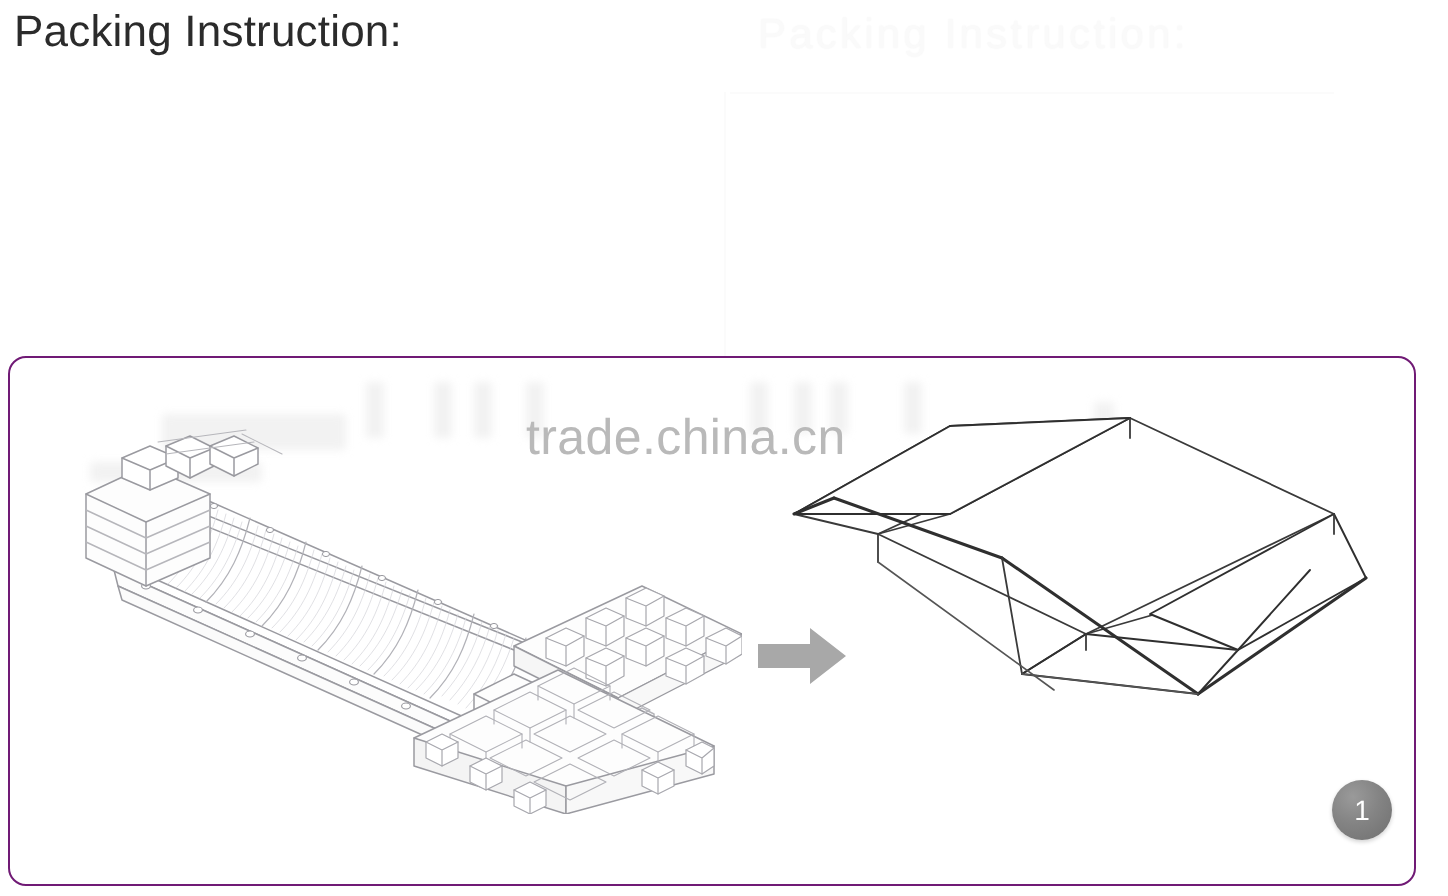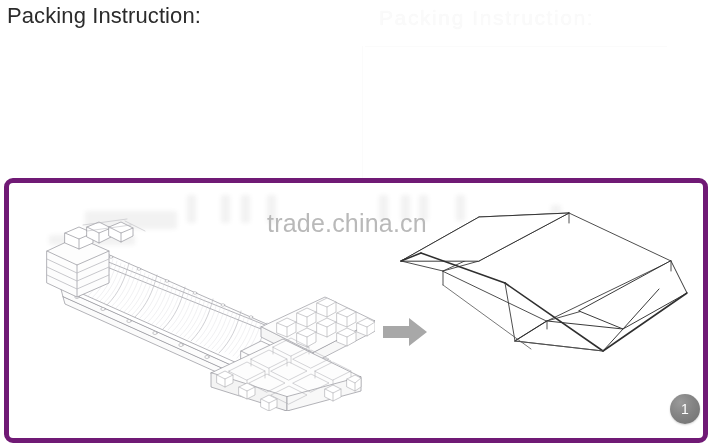--- a/index.html
+++ b/index.html
@@ -58,21 +58,21 @@
     background: #fbfbfb;
   }
 
   
   #packing-panel {
     position: absolute;
     left: 4px;
     top: 178px;
     width: 704px;
     height: 265px;
-    border: 5px solid #701a75;
+    border: 1px solid #701a75;
     border-radius: 9px;
     background: #ffffff;
     box-sizing: border-box;
     overflow: hidden;
   }
 
   .illustration {
     position: absolute;
     display: block;
   }

